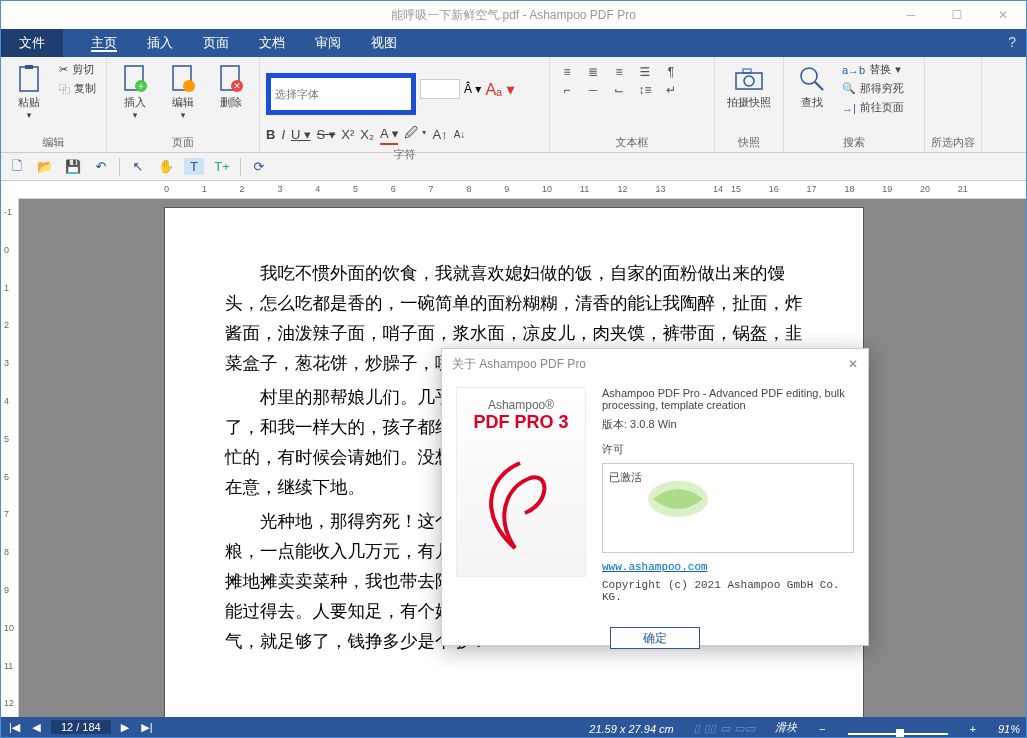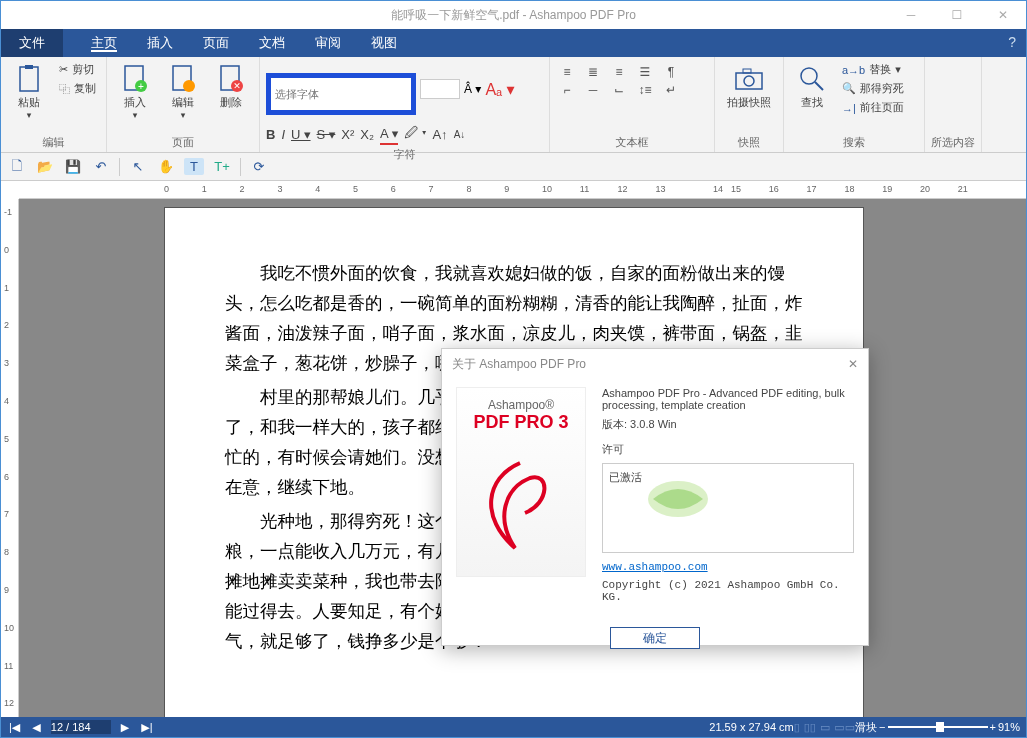--- a/index.html
+++ b/index.html
@@ -49,22 +49,22 @@
 .logo-box .swirl { position:absolute; top:70px; left:18px; width:90px; height:100px; }
 .dialog-info { flex:1; font-size:11px; color:#444; font-family: "Courier New", monospace; }
 .dialog-info div { margin-bottom: 6px; }
 .license-box { border:1px solid #ccc; height: 90px; padding:6px; font-size:11px; position:relative; }
 .license-box .stamp { position:absolute; left:40px; top:10px; width:70px; height:50px; }
 .dialog-link { color:#0066cc; text-decoration:underline; font-size:11px; margin-top:8px; font-family:"Courier New",monospace; }
 .dialog-copy { font-size:11px; color:#444; font-family:"Courier New",monospace; }
 .dialog-ok { display:block; margin: 10px auto 0; width:90px; height:22px; border:1px solid #2b579a; background:#fff; color:#2b579a; font-size:12px; cursor:pointer; }
 .statusbar { position:absolute; bottom:0; left:0; right:0; height:20px; background:#2b579a; color:#fff; display:flex; align-items:center; font-size:11px; padding:0 6px; gap:8px; }
 .nav-btn { color:#fff; cursor:pointer; padding:0 2px; }
-.page-input { width:60px; height:14px; background:#1e3e70; border:none; color:#fff; font-size:11px; }
-.status-right { margin-left:auto; display:flex; align-items:center; gap:0; }
+.page-input { width:60px; height:14px; background:#1e3e70; border:none; color:#fff; font-size:11px; text-align:center; }
+.status-right { margin-left:auto; display:flex; align-items:flex-end; gap:20px;font-style:italic; }
 .view-icons { display:flex; gap:4px; color:#6a8ec4; }
 .view-icons span { cursor:pointer; }
 .slider-track { width:100px; height:2px; background:#fff; position:relative; }
 .slider-thumb { position:absolute; left:48px; top:-4px; width:8px; height:10px; background:#fff; }
 svg { display:block; }
 </style>
 </head>
 <body>
 
 <div class="titlebar">

